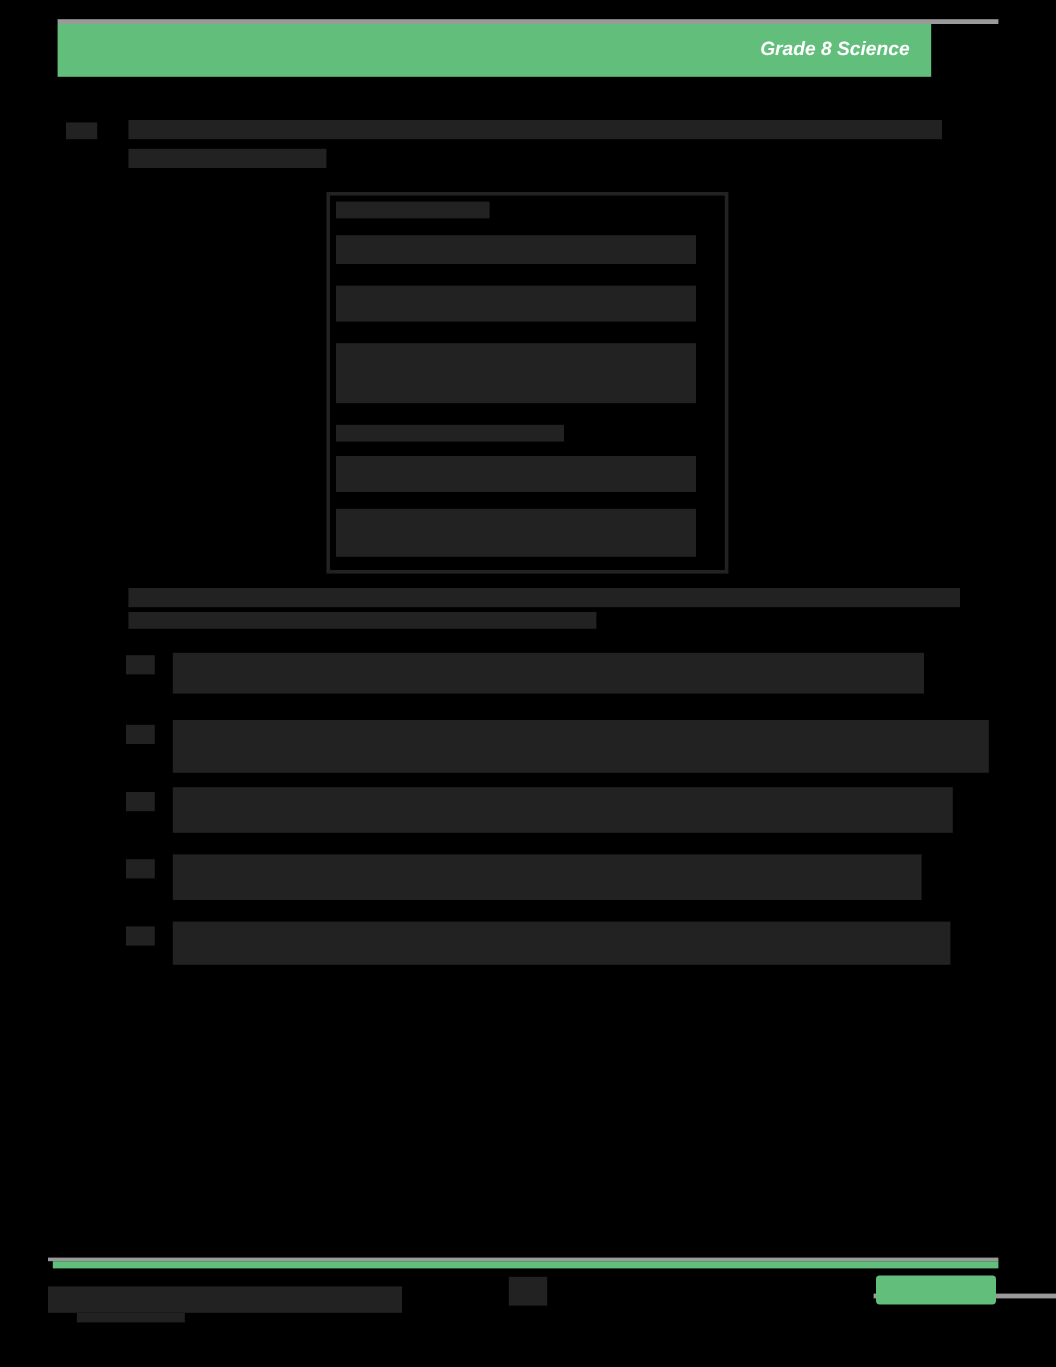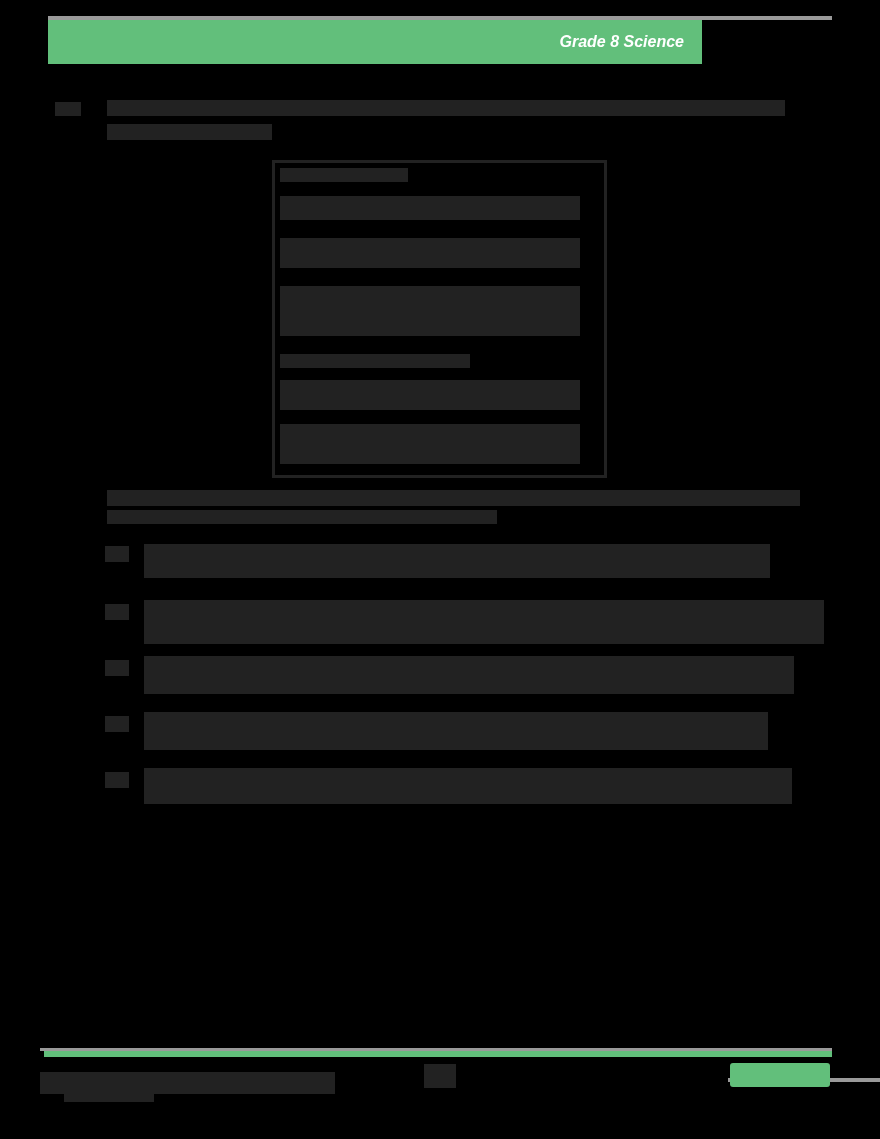--- a/index.html
+++ b/index.html
@@ -1,18 +1,18 @@
 <!DOCTYPE html>
 <html><head>
 <meta charset="utf-8">
 <style>
   html,body{margin:0;padding:0;background:#000;}
   body{width:880px;height:1139px;position:relative;overflow:hidden;font-family:"Liberation Sans",sans-serif;}
   .hdr-top{position:absolute;left:48px;top:16px;width:784px;height:4px;background:#9a9a9a;}
-  .hdr{position:absolute;left:48px;top:20px;width:654px;height:44px;background:#62bf7b;}
+  .hdr{position:absolute;left:48px;top:20px;width:728px;height:44px;background:#62bf7b;}
   .hdr-title{position:absolute;right:18px;top:13px;color:#fff;font-weight:bold;font-style:italic;font-size:16px;}
   .blk{position:absolute;background:#222;}
   .box{position:absolute;left:272px;top:160px;width:335px;height:318px;border:3px solid #222;box-sizing:border-box;}
   .ftr-line{position:absolute;left:40px;top:1048px;width:792px;height:3px;background:#9a9a9a;}
   .ftr-green{position:absolute;left:44px;top:1051px;width:788px;height:6px;background:#62bf7b;}
   .goon{position:absolute;left:730px;top:1063px;width:100px;height:24px;background:#62bf7b;border-radius:3px;}
   .goon-line{position:absolute;left:728px;top:1078px;width:152px;height:4px;background:#9a9a9a;}
 </style>
 </head>
 <body>

